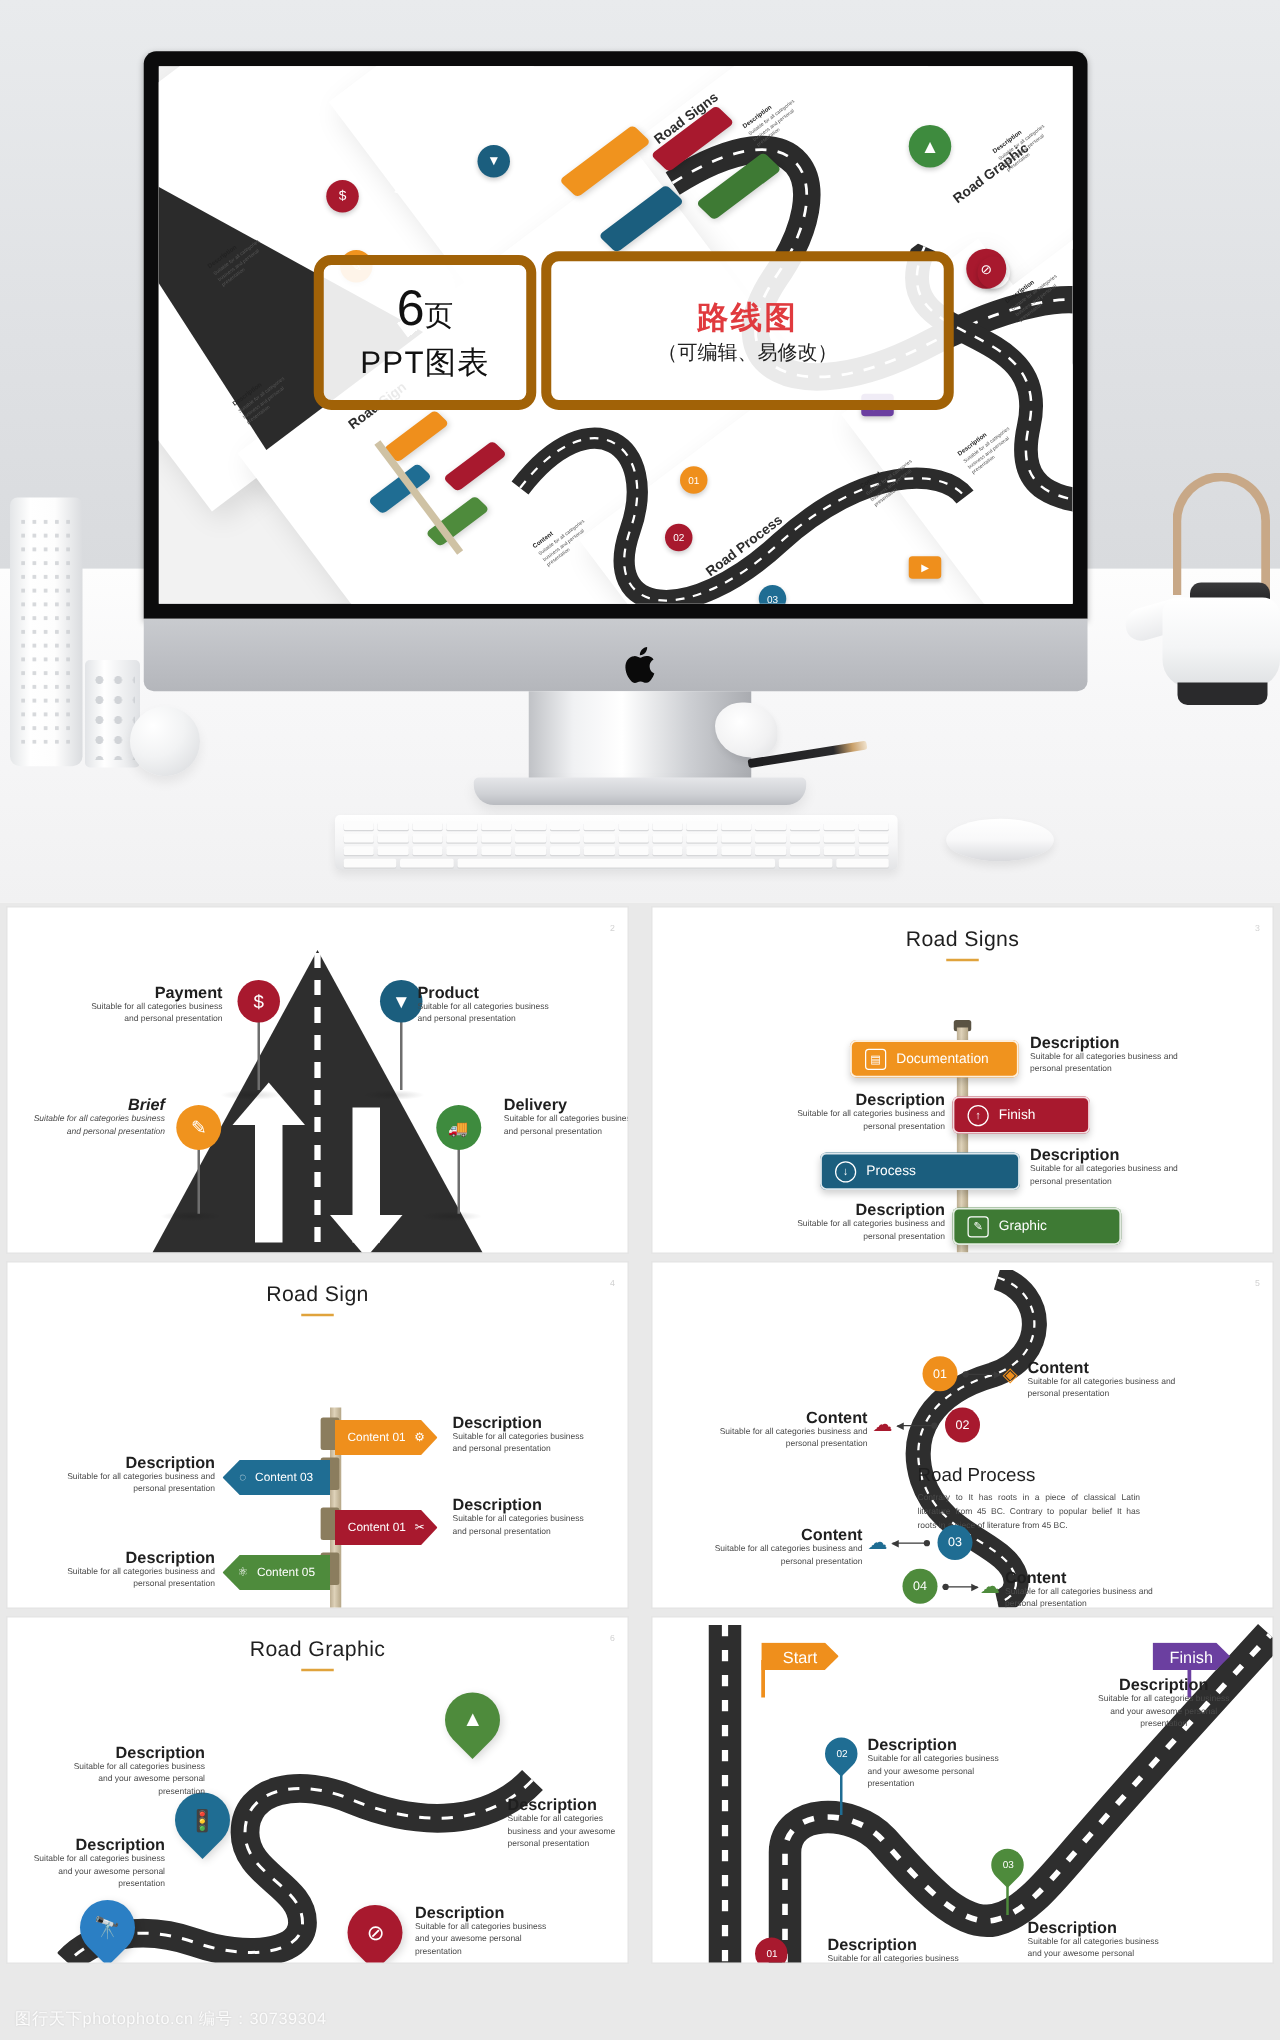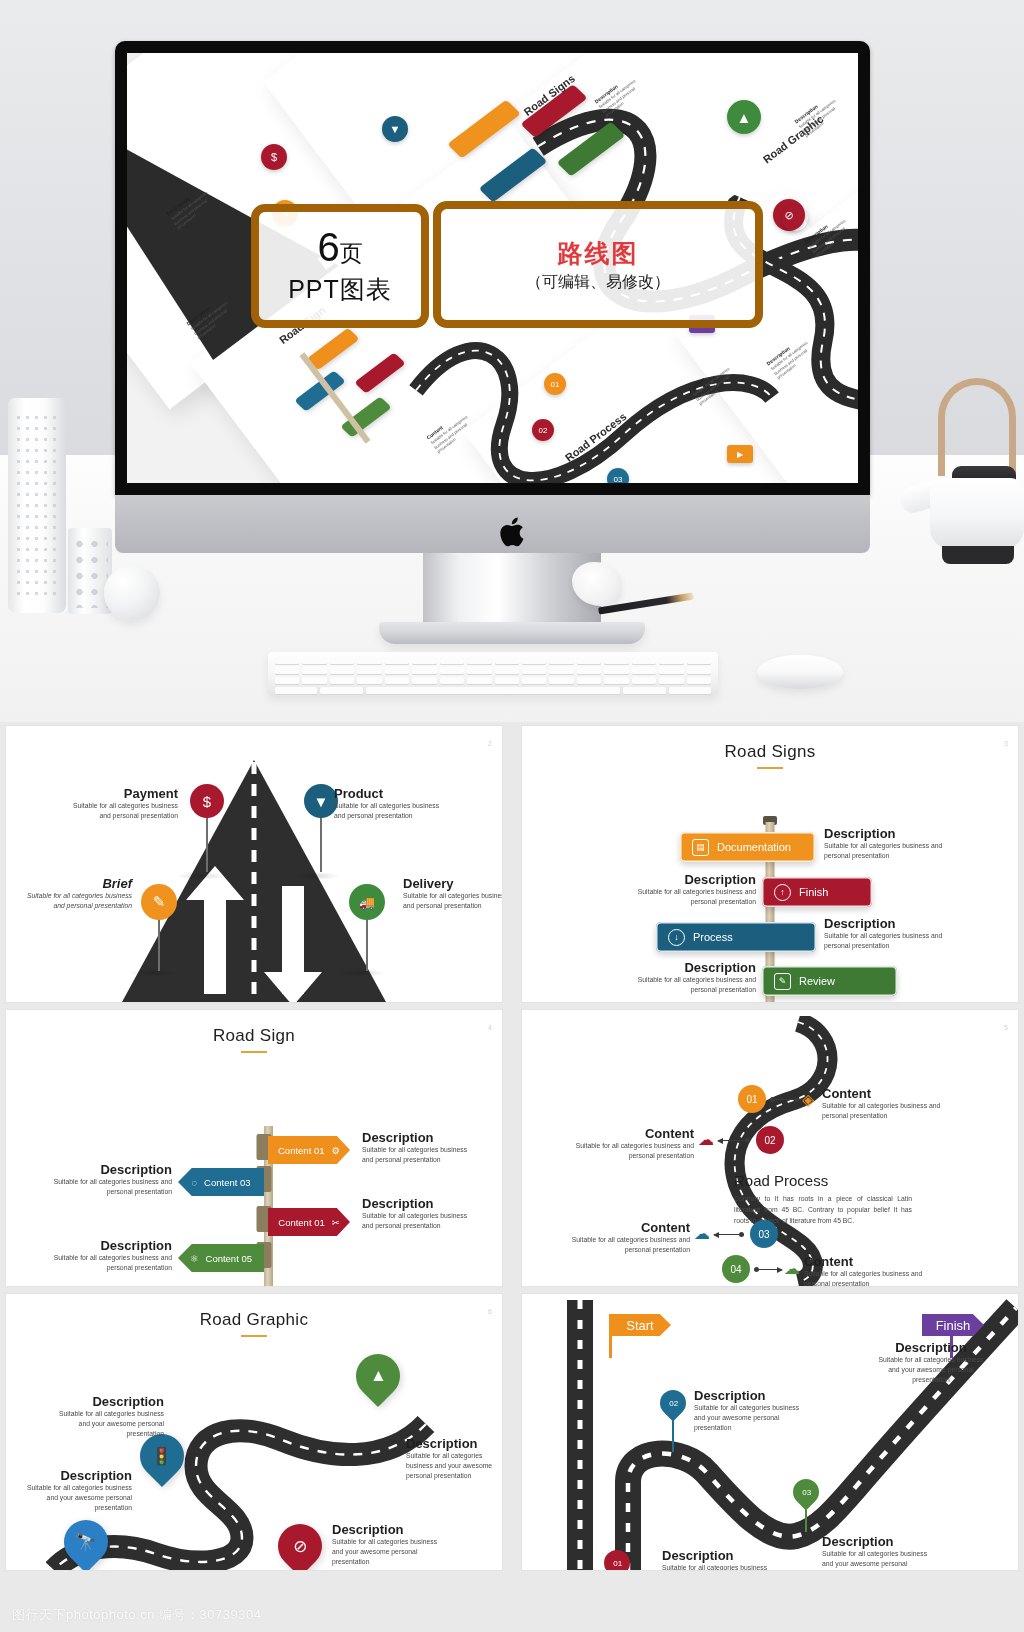--- a/index.html
+++ b/index.html
@@ -577,21 +577,21 @@
       <span class="sign-ico" style="border-radius:50%;">↓</span>
       <span>Process</span>
     </div>
     <div class="lbl-l" style="left:302px;top:190px;width:122px;">
       <div class="desc-b">Description</div>
       <div class="desc-t">Suitable for all categories business and personal presentation</div>
     </div>
 
     <div class="signboard" style="left:240px;top:240px;width:135px;background:#3e7a34;">
       <span class="sign-ico">✎</span>
-      <span>Review</span>
+      <span>Graphic</span>
     </div>
     <div class="lbl-r" style="left:112px;top:234px;width:122px;">
       <div class="desc-b">Description</div>
       <div class="desc-t">Suitable for all categories business and personal presentation</div>
     </div>
   </div>
 
   <div class="slide">
     <div class="slide-num">4</div>
     <div class="slide-title">Road Sign</div>

